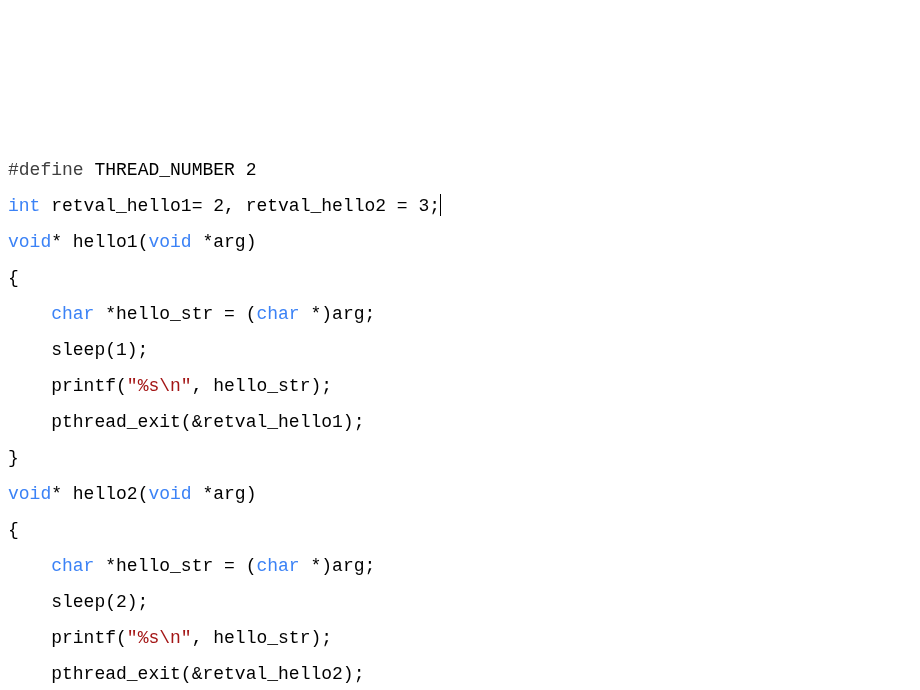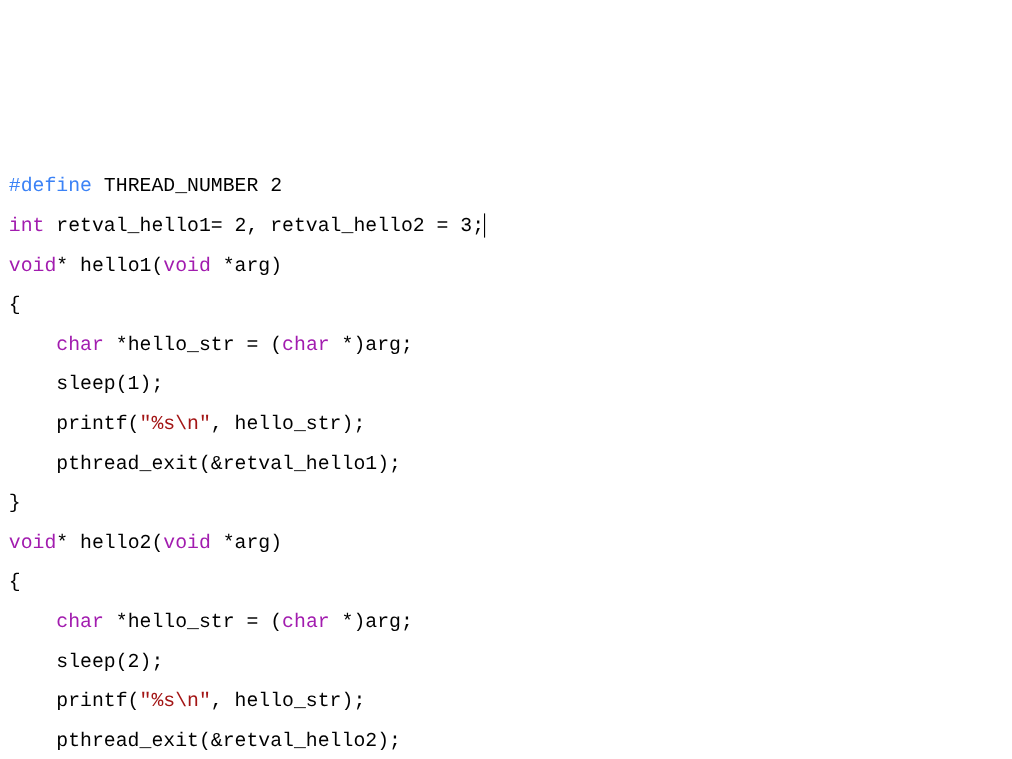--- a/index.html
+++ b/index.html
@@ -9,24 +9,24 @@
       font-family: "SimSun", "NSimSun", "Courier New", monospace;
       font-size: 18px;
       line-height: 2.0;
       color: #000000;
       white-space: pre;
     }
     .line {
       display: block;
     }
     .preproc {
-      color: #3b82f6;
+      color: #404040;
     }
     .keyword {
-      color: #a21caf;
+      color: #3b82f6;
     }
     .string {
       color: #a31515;
     }
     .cursor {
       display: inline-block;
       width: 0;
       border-left: 1px solid #000;
       height: 1.2em;
       vertical-align: text-bottom;

